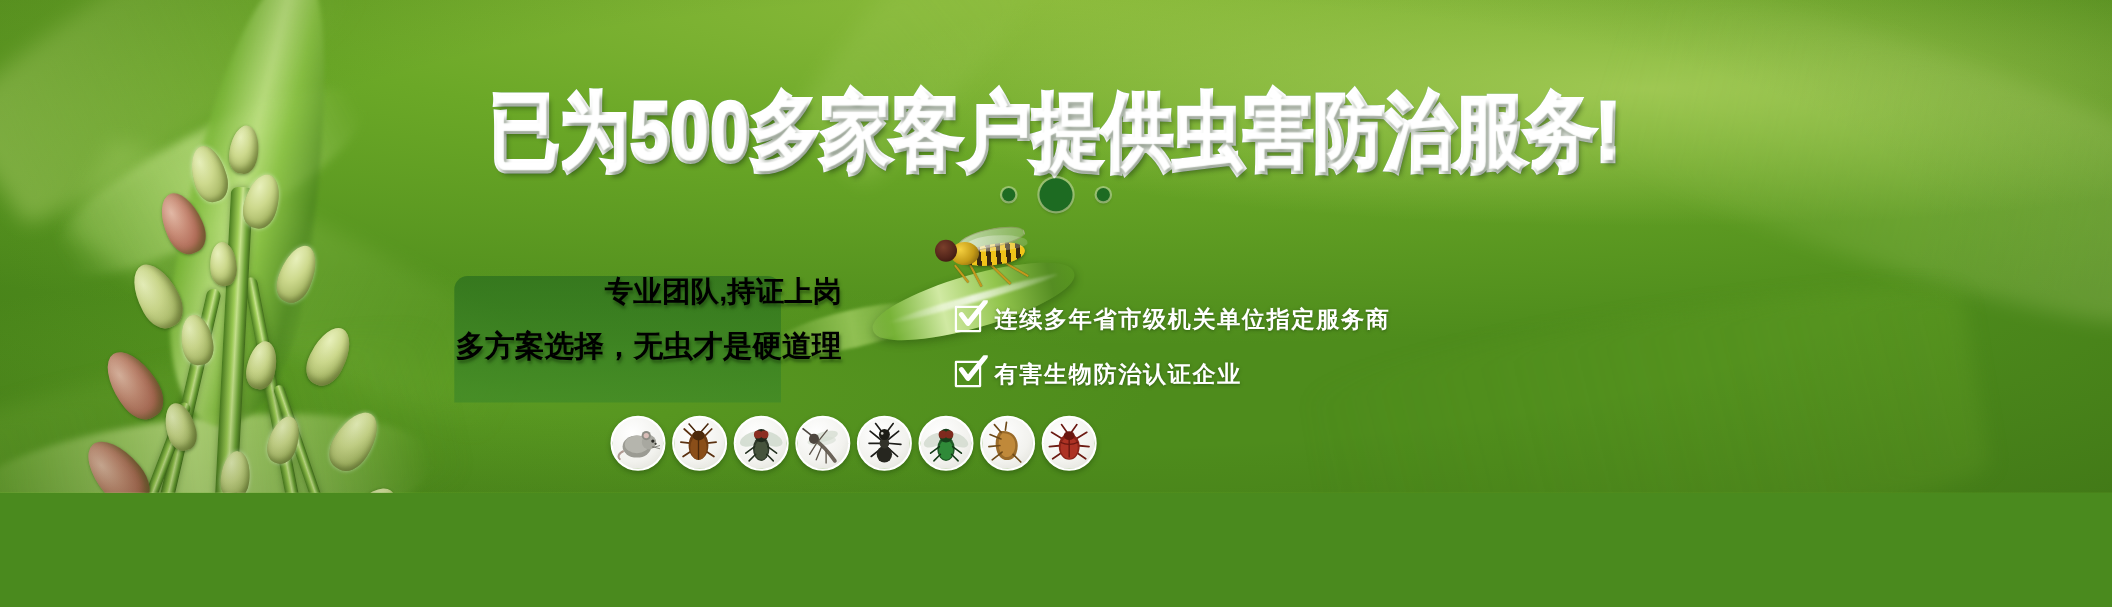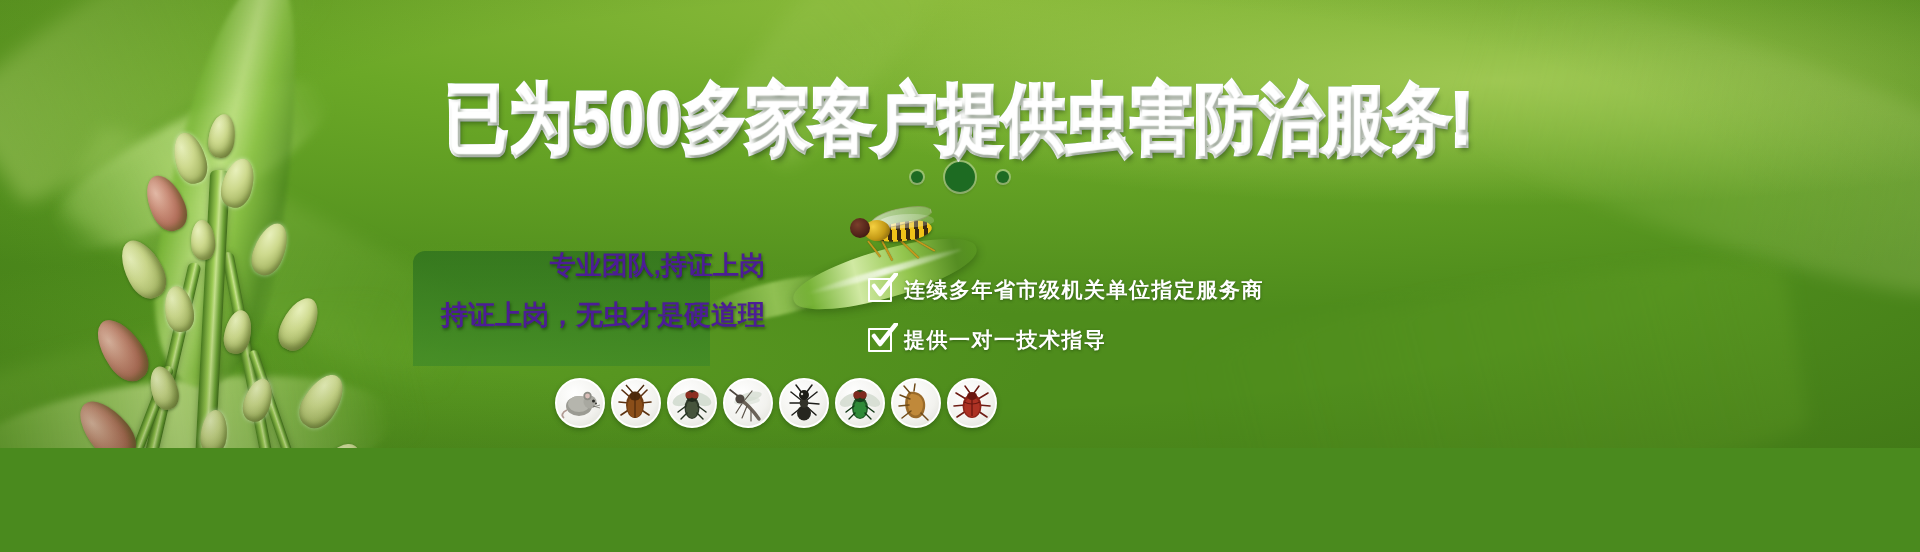--- a/index.html
+++ b/index.html
@@ -180,21 +180,21 @@
   .panel-lines {
     position:absolute;
     left:330px; top:248px;
     width:460px;
     display:flex; flex-direction:column;
     align-items:flex-end;
     gap:4px;
     padding-right:25px;
   }
   .pl {
-    color:#4c1d95;
+    color:#000000;
     font-weight:bold;
     white-space:nowrap;
     text-shadow:1px 2px 3px rgba(15,45,5,.55);
   }
   .pl-1 { font-size:26px; letter-spacing:0px; margin-bottom:10px; }
   .pl-2 { font-size:27px; letter-spacing:0px; margin-bottom:9px; }
   .pl-3 { font-size:27px; letter-spacing:0px; }
 
   
   .fly-leaf {
@@ -393,41 +393,41 @@
     <div class="body"></div>
     <div class="wing2"></div>
     <div class="wing"></div>
     <div class="thorax"></div>
     <div class="head"></div>
   </div>
 
   <div class="panel"></div>
   <div class="panel-lines">
     <div class="pl pl-1">专业团队,持证上岗</div>
-    <div class="pl pl-2">持证上岗，无虫才是硬道理</div>
+    <div class="pl pl-2">多方案选择，无虫才是硬道理</div>
   </div>
 
   <div class="features">
     <div class="feat">
       <span class="chk">
         <span class="bx"></span>
         <svg class="tick" viewBox="0 0 28 26" aria-hidden="true">
           <path d="M4 13 L10 21 L26 1" fill="none" stroke="#ffffff" stroke-width="4.5" stroke-linecap="round" stroke-linejoin="round"></path>
         </svg>
       </span>
       <span class="feat-label">连续多年省市级机关单位指定服务商</span>
     </div>
     <div class="feat">
       <span class="chk">
         <span class="bx"></span>
         <svg class="tick" viewBox="0 0 28 26" aria-hidden="true">
           <path d="M4 13 L10 21 L26 1" fill="none" stroke="#ffffff" stroke-width="4.5" stroke-linecap="round" stroke-linejoin="round"></path>
         </svg>
       </span>
-      <span class="feat-label">提供一对一技术指导</span>
+      <span class="feat-label">有害生物防治认证企业</span>
     </div>
   </div>
 
   <div class="pests">
 
     <span class="pest">
       <svg width="42" height="42" viewBox="0 0 42 42">
         <ellipse cx="20" cy="24" rx="13" ry="10" fill="#9b9b93"></ellipse>
         <ellipse cx="20" cy="22" rx="11" ry="8" fill="#b5b5ad"></ellipse>
         <circle cx="31" cy="20" r="6.5" fill="#a8a8a0"></circle>

